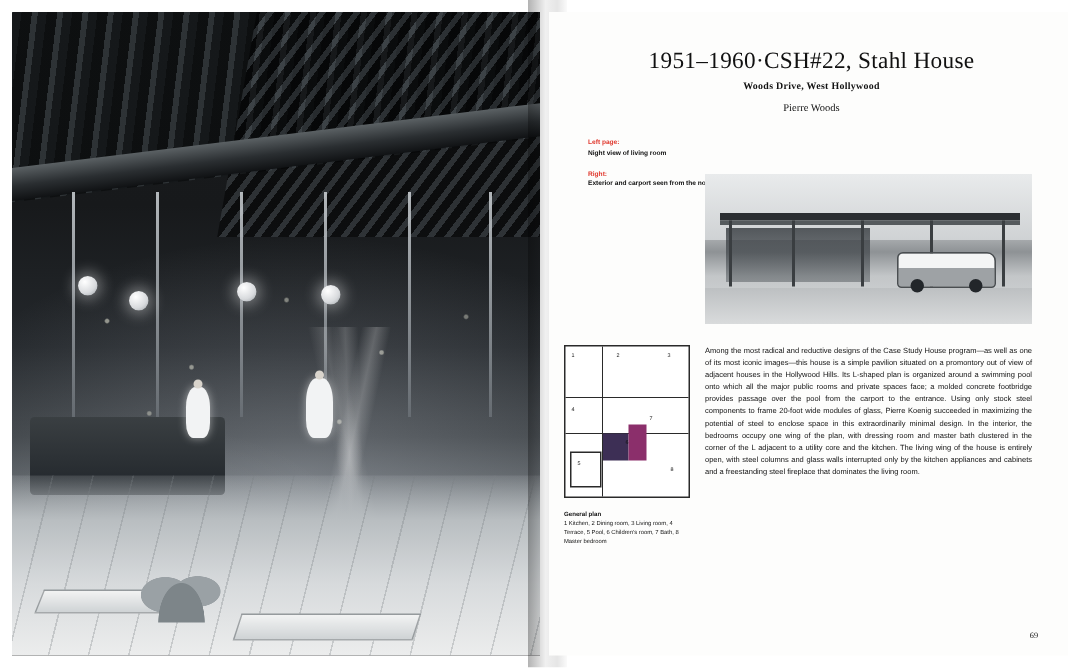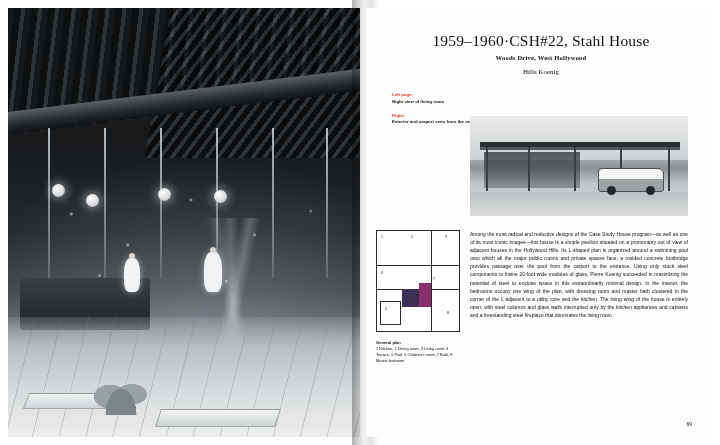--- a/index.html
+++ b/index.html
@@ -275,23 +275,23 @@
       <div class="lounger" style="left:18px; bottom:28px; width:92px; height:16px; transform:skewX(-22deg);"></div>
       <div class="lounger" style="left:150px; bottom:10px; width:120px; height:18px; transform:skewX(-18deg);"></div>
       <div class="plant"></div>
     </div>
   </div>
 
   <div class="gutter-shadow"></div>
 
   <div class="right-page">
 
-    <div class="title">1959–1960·CSH#22, Stahl House</div>
+    <div class="title">1951–1960·CSH#22, Stahl House</div>
     <div class="subtitle">Woods Drive, West Hollywood</div>
-    <div class="architect">Hills Koenig</div>
+    <div class="architect">Pierre Woods</div>
 
     <div class="captions">
       <div class="cap-block">
         <div class="cap-lead">Left page:</div>
         <div class="cap-txt">Night view of living room</div>
       </div>
       <div class="cap-block">
         <div class="cap-lead">Right:</div>
         <div class="cap-txt">Exterior and carport seen from the north-west</div>
       </div>

